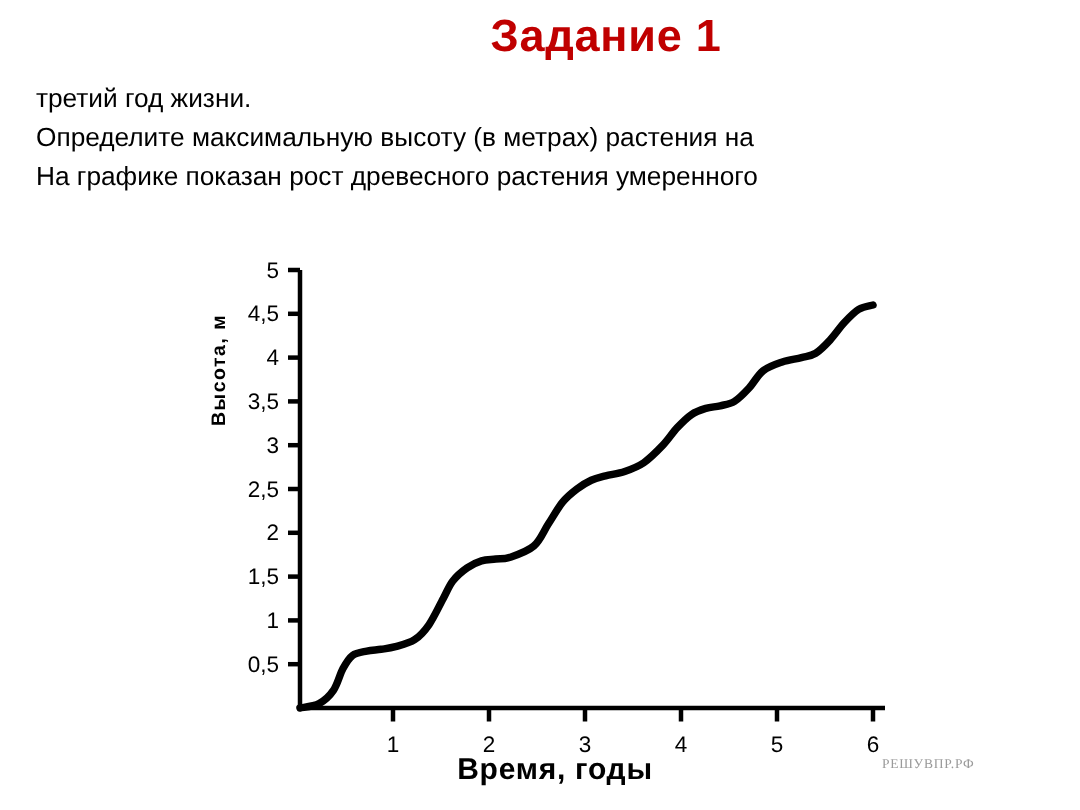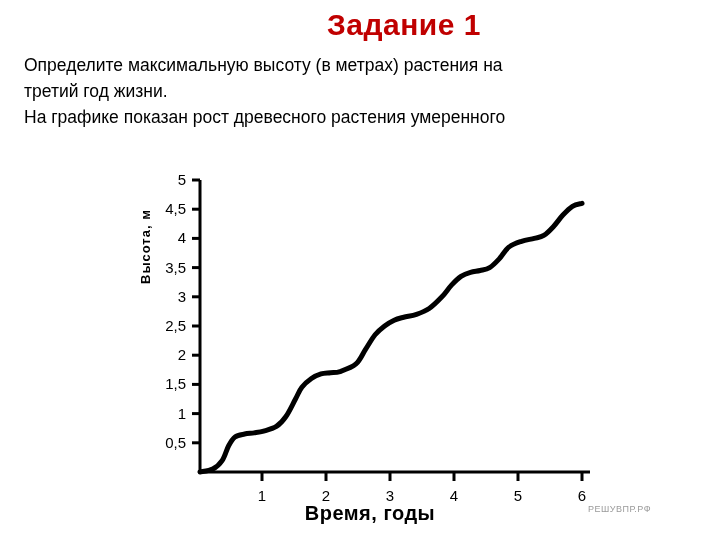--- a/index.html
+++ b/index.html
@@ -72,21 +72,21 @@
     font-weight: bold;
     letter-spacing: 0.5px;
   }
   .watermark {
     position: absolute;
     left: 468px;
     top: 332px;
     font-size: 9px;
     color: #9a9a9a;
     letter-spacing: 0.5px;
-    font-family: Liberation Sans, sans-serif;
+    font-family: Liberation Serif, serif;
     text-align: center;
   }
   svg.plot {
     position: absolute;
     left: 0;
     top: 0;
   }
   .tick-text {
     font-family: "Liberation Sans", sans-serif;
     font-size: 15px;
@@ -94,22 +94,22 @@
   }
 </style>
 </head>
 <body>
 
 <div id="page">
 
   <div class="title">Задание 1</div>
 
   <div class="prompt">
+    <p>третий год жизни.</p>
     <p>Определите максимальную высоту (в метрах) растения на</p>
-    <p>третий год жизни.</p>
     <p>На графике показан рост древесного растения умеренного</p>
   </div>
 
   <div class="chart-wrap">
     <div class="ylabel">Высота, м</div>
     <div class="xlabel">Время, годы</div>
     <div class="watermark">РЕШУВПР.РФ</div>
     <svg class="plot" width="520" height="360" viewBox="0 0 520 360">
       <g>
         <line x1="80" y1="8" x2="80" y2="300" stroke="#000" stroke-width="3"></line>

